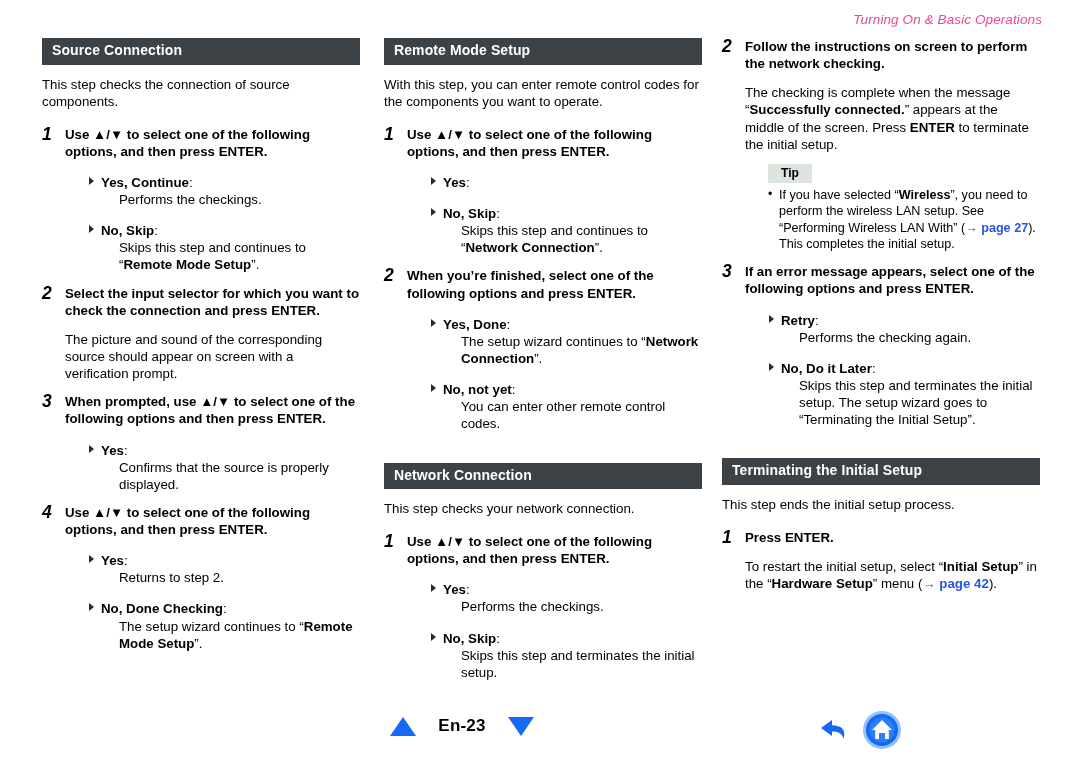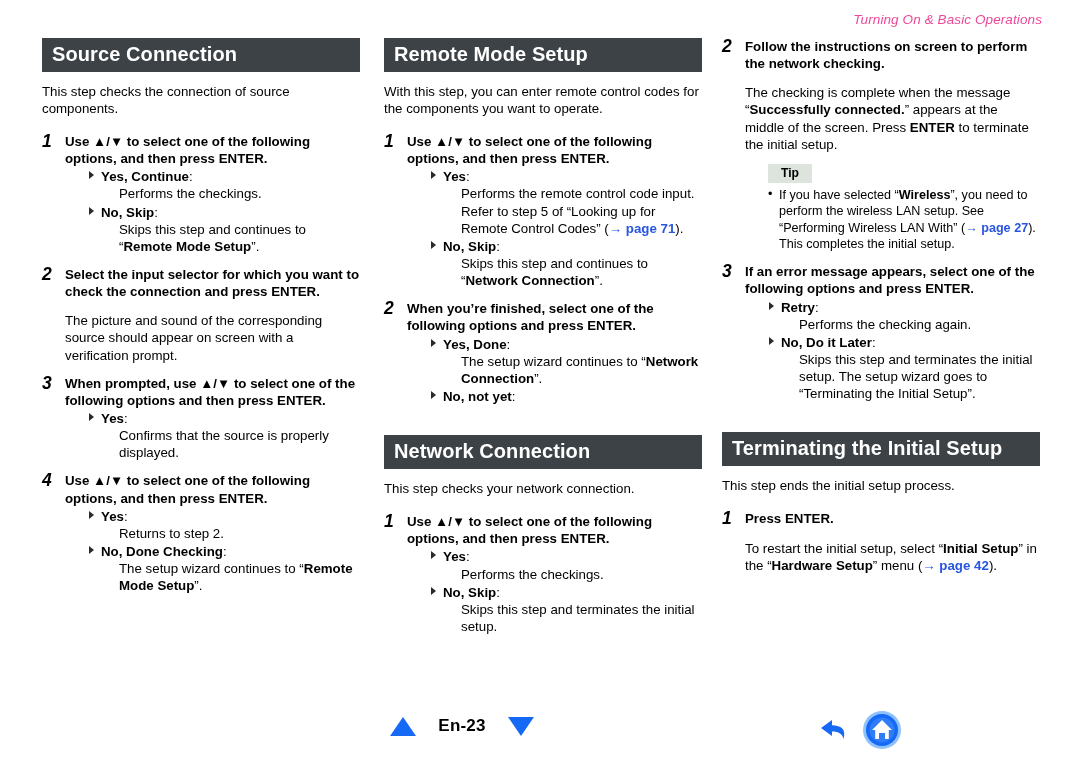--- a/index.html
+++ b/index.html
@@ -42,21 +42,21 @@
   }
   .col-1 { left: 42px; }
   .col-2 { left: 384px; }
   .col-3 { left: 722px; }
 
   
   .section-bar {
     background: #3c4245;
     color: #ffffff;
     font-weight: bold;
-    font-size: 20px;
+    font-size: 14px;
     padding: 4px 0 5px 10px;
     margin: 0 0 11px 0;
     letter-spacing: .1px;
     line-height: 1.25;
   }
   .section-bar.spaced { margin-top: 30px; }
 
   
   .intro {
     font-size: 13.3px;
@@ -87,21 +87,21 @@
   .step-body {
     font-size: 13.3px;
     line-height: 1.29;
     margin-top: 12px;
   }
 
   
   .opt {
     position: relative;
     padding-left: 36px;
-    margin-top: 1px;
+    margin-top: 14px;
   }
   .opt-marker {
     position: absolute;
     left: 24px;
     top: 3px;
     width: 0;
     height: 0;
     border-left: 5px solid #2a2a2a;
     border-top: 4px solid transparent;
     border-bottom: 4px solid transparent;
@@ -250,40 +250,40 @@
 
     <div class="section-bar">Remote Mode Setup</div>
     <div class="intro">With this step, you can enter remote control codes for the components you want to operate.</div>
 
     <div class="step">
       <div class="step-num">1</div>
       <div class="step-title">Use ▲/▼ to select one of the following options, and then press ENTER.</div>
       <div class="opt">
         <span class="opt-marker"></span>
         <div class="opt-label"><b>Yes</b>:</div>
-        <div class="opt-desc"><span>Performs the remote control code input. Refer to step 5 of “Looking up for Remote Control Codes” (</span><span class="lnk">→ page 71</span><span>).</span></div>
       </div>
       <div class="opt">
         <span class="opt-marker"></span>
         <div class="opt-label"><b>No, Skip</b>:</div>
         <div class="opt-desc"><span>Skips this step and continues to “</span><b>Network Connection</b><span>”.</span></div>
       </div>
     </div>
 
     <div class="step">
       <div class="step-num">2</div>
       <div class="step-title">When you’re finished, select one of the following options and press ENTER.</div>
       <div class="opt">
         <span class="opt-marker"></span>
         <div class="opt-label"><b>Yes, Done</b>:</div>
         <div class="opt-desc"><span>The setup wizard continues to “</span><b>Network Connection</b><span>”.</span></div>
       </div>
       <div class="opt">
         <span class="opt-marker"></span>
         <div class="opt-label"><b>No, not yet</b>:</div>
+        <div class="opt-desc">You can enter other remote control codes.</div>
       </div>
     </div>
 
     <div class="section-bar spaced">Network Connection</div>
     <div class="intro">This step checks your network connection.</div>
 
     <div class="step">
       <div class="step-num">1</div>
       <div class="step-title">Use ▲/▼ to select one of the following options, and then press ENTER.</div>
       <div class="opt">

